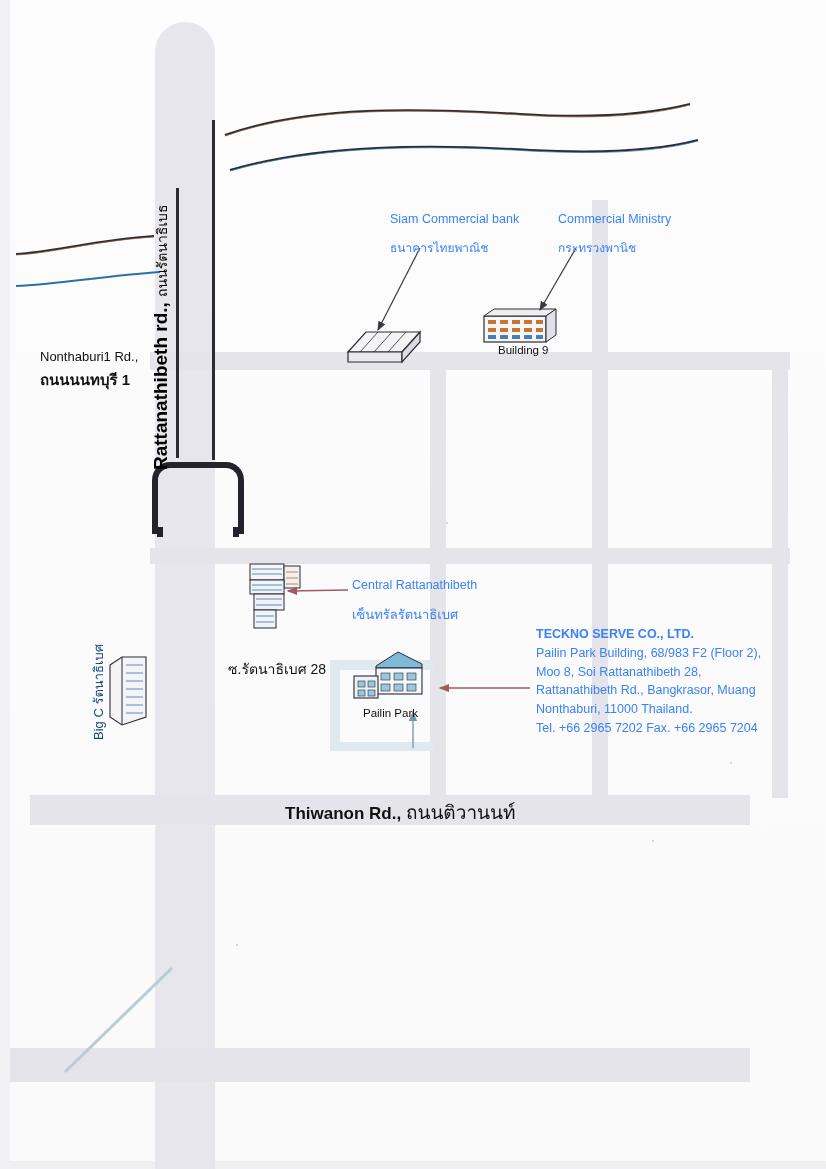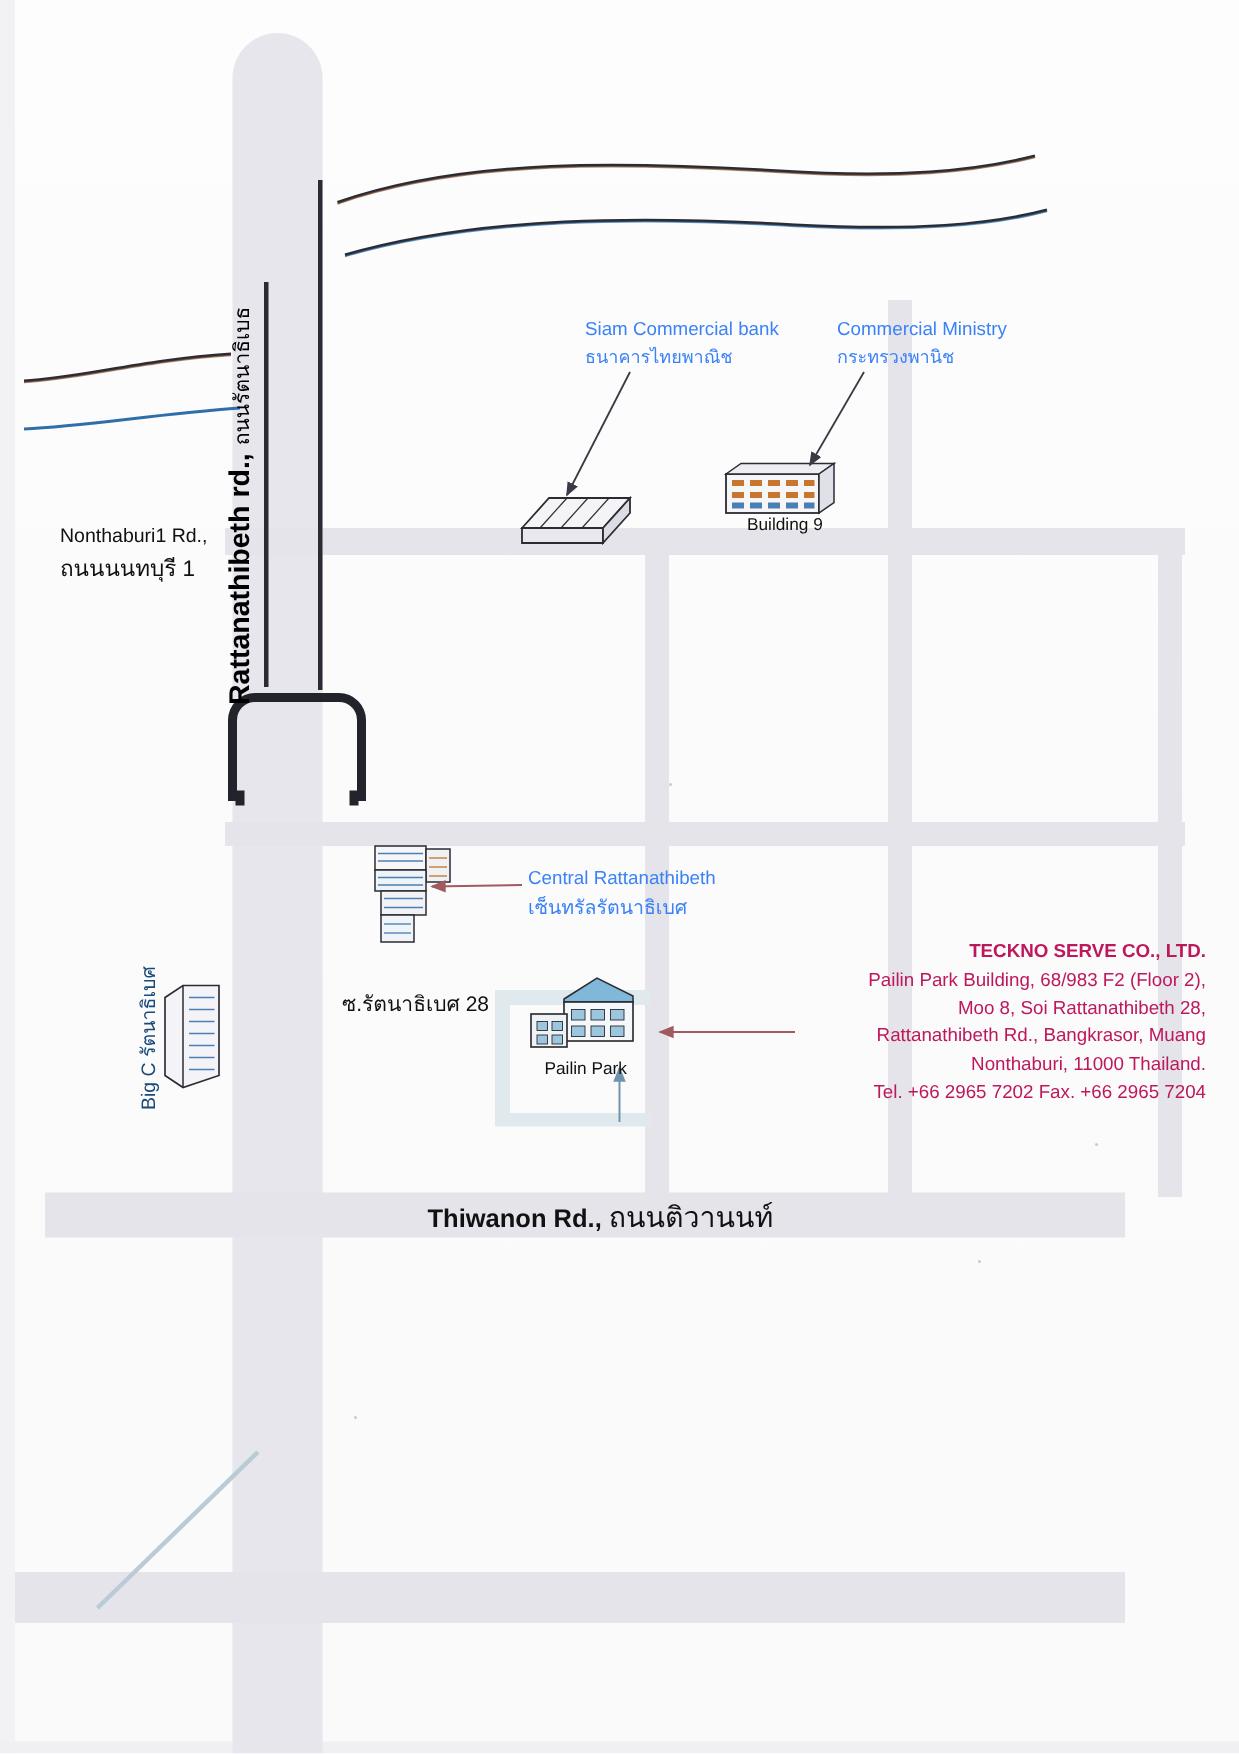--- a/index.html
+++ b/index.html
@@ -82,21 +82,21 @@
     line-height: 1.35;
   }
 
   .road-name-nonthaburi {
     left: 40px; top: 348px;
     font-size: 13px;
   }
   .road-name-nonthaburi .th {
     display: block;
     font-size: 15px;
-    font-weight: normal;
+    font-weight: bold;
     margin-top: 4px;
   }
   .road-name-thiwanon {
     left: 285px; top: 800px;
     font-size: 17px;
     font-weight: bold;
   }
   .road-name-thiwanon .th {
     font-size: 19px;
     font-weight: normal;
@@ -134,44 +134,43 @@
     left: 88px; top: 740px;
     transform: rotate(-90deg);
     transform-origin: 0 0;
     font-size: 13px;
     color: #1a4a7a;
     white-space: nowrap;
   }
 
   
   .callout { position: absolute; font-size: 12.5px; color:#3b82f6; white-space: nowrap; }
-  .callout .th { display:block; font-size: 12px; margin-top: 2px; }
+  .callout .th { display:block; font-size: 12px; margin-top: 12px; }
   .callout-scb { left: 390px; top: 212px; }
   .callout-ministry { left: 558px; top: 212px; }
   .callout-central { left: 352px; top: 578px; }
   .callout-central .th { font-size: 13px; }
 
   .building-label {
     position: absolute;
     font-size: 11.5px;
     color: #111;
     white-space: nowrap;
   }
   .label-building2 { left: 498px; top: 344px; }
   .label-pailin { left: 363px; top: 707px; }
 
   
   .address {
     position: absolute;
     left: 536px; top: 625px;
     width: 268px;
     font-size: 12.5px;
-    color: #be185d;
+    color: #3b82f6;
     line-height: 1.5;
-    text-align: right;
   }
   .address .co { font-weight: bold; display: block; }
 
   
   .arrow-svg { position: absolute; left: 0; top: 0; width: 826px; height: 1169px; pointer-events: none; }
 
   
   .bld { position: absolute; }
   .speck { position:absolute; width:2px; height:2px; background:#c9c9cf; border-radius:50%; }
 </style>

